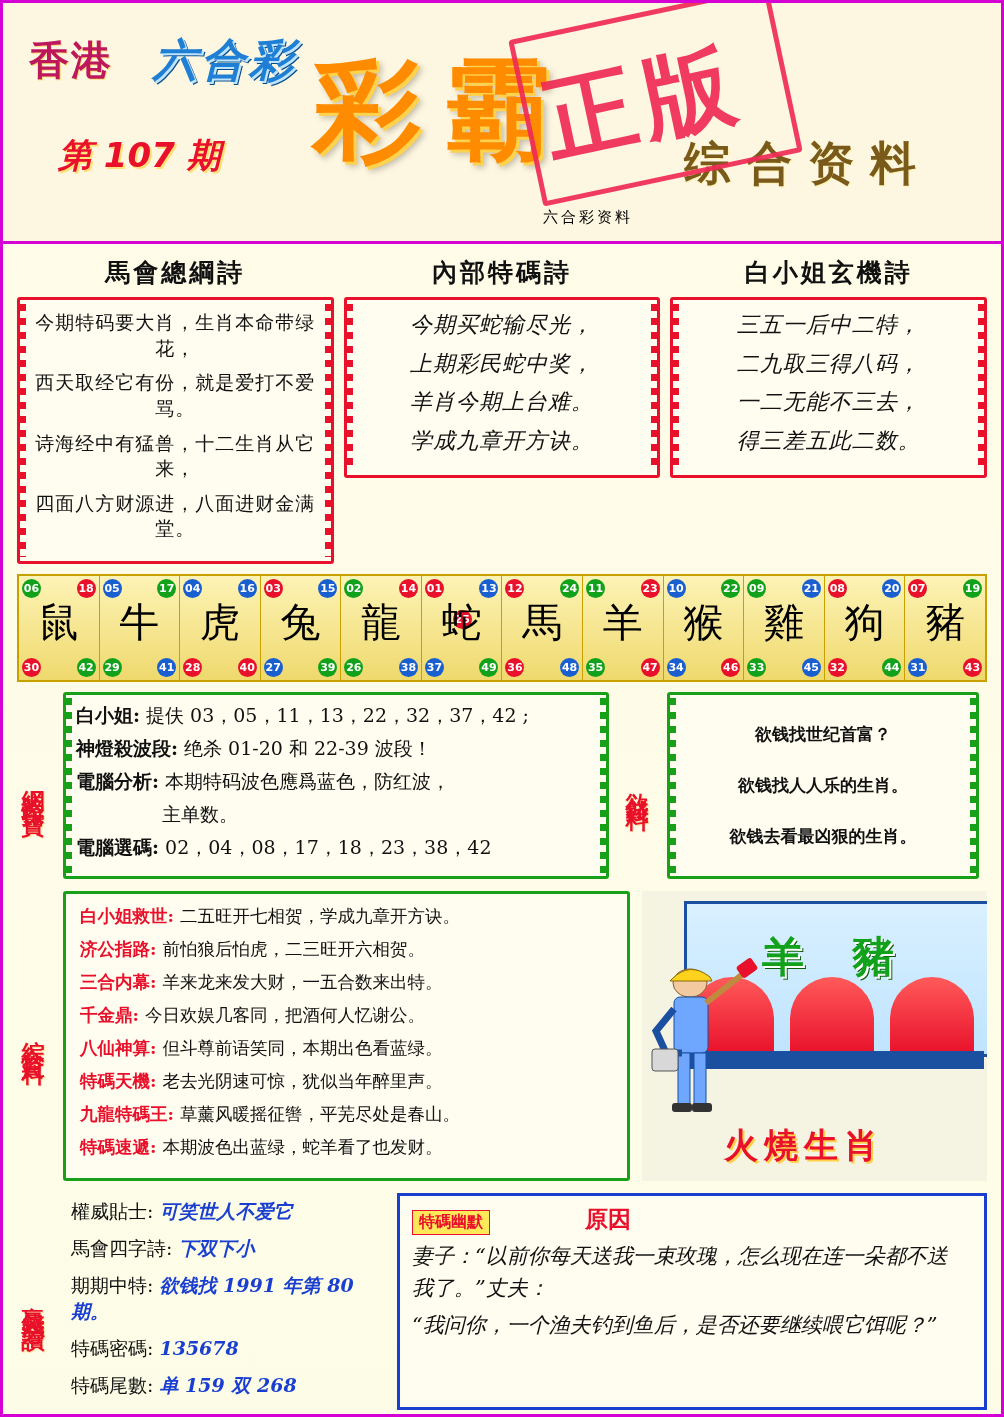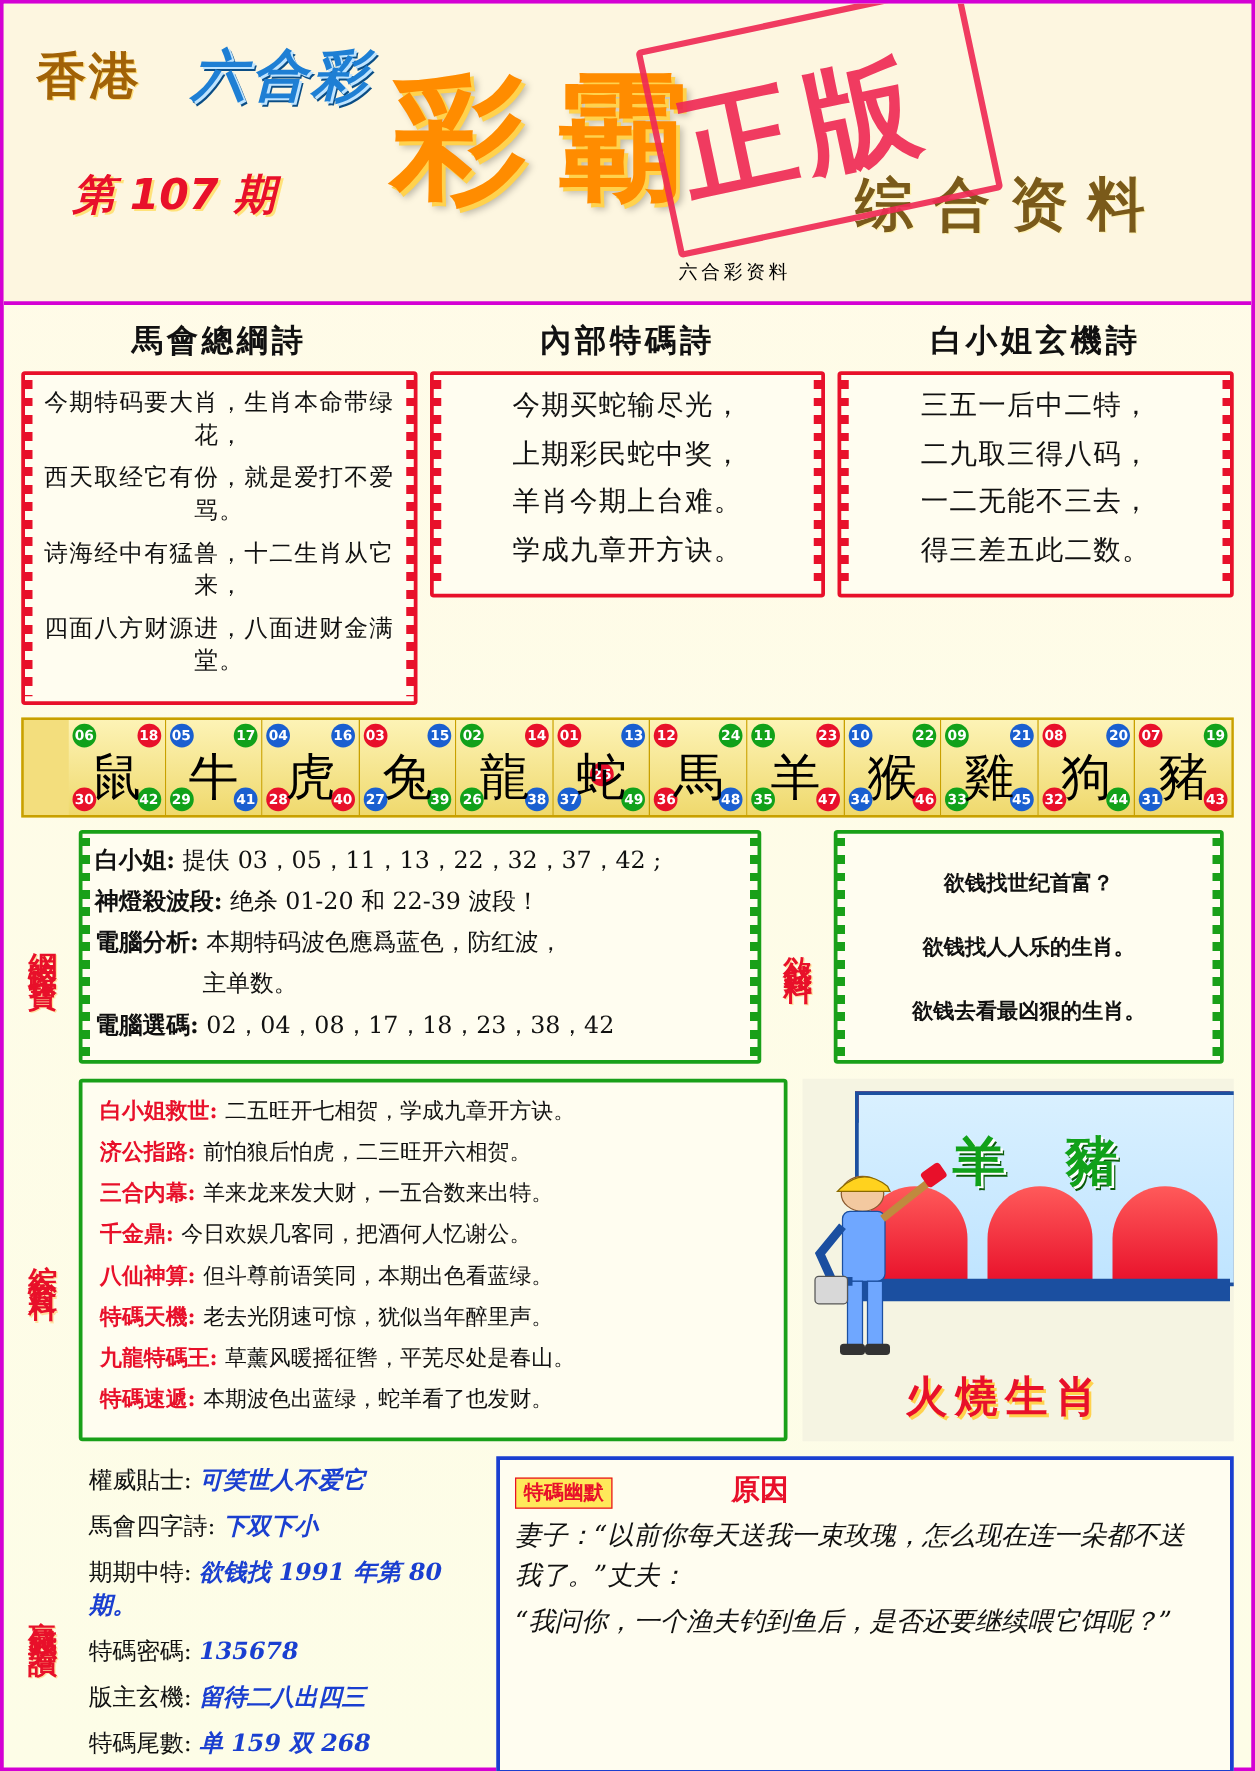--- a/index.html
+++ b/index.html
@@ -21,21 +21,21 @@
   .header{
     position:relative;
     height:238px;
     background:#fdf6e0;
     border-bottom:3px solid #d400d4;
     overflow:hidden;
   }
   .hk-title{
     position:absolute;left:26px;top:30px;
     font-size:40px;font-weight:bold;
-    color:#a16207;
+    color:#be185d;
     font-family:"DejaVu Sans", sans-serif;
     letter-spacing:2px;
     text-shadow:1px 1px 0 #ffde7a;
   }
   .lhc{
     position:absolute;left:150px;top:28px;
     font-size:44px;font-weight:bold;
     color:#1e7fd4;
     letter-spacing:4px;
     font-style:italic;
@@ -113,31 +113,30 @@
   .poem .box::after{right:-1px;}
   .poem p{
     margin:0 0 9px 0;
     font-size:20px;color:#111;
     text-align:center;
     font-family:"DejaVu Serif", serif;
     letter-spacing:1px;
     line-height:1.35;
   }
   .poem.p1 p{font-size:19px;}
-  .poem.p2 p,.poem.p3 p{font-size:22px;}
+  .poem.p2 p,.poem.p3 p{font-size:22px;font-style:italic;}
 
   
   .zodiac{
     margin:6px 14px 0 14px;
     display:flex;
     border:2px solid #c8a000;
     background:#f3de7d;
-    height:80px;
+    height:108px;
     box-sizing:border-box;
-    padding-left:36px;
   }
   .z-cell{
     flex:1;
     position:relative;
     border-right:1px solid #c8a000;
     background:linear-gradient(#fdf3b6,#efd96d);
   }
   .z-cell:last-child{border-right:none;}
   .z-num{
     position:absolute;
@@ -530,21 +529,20 @@
     </div>
   </div>
 
   <div class="row4">
     <div class="sidelabel">贏錢必讀</div>
     <div class="ying-list" id="ying-list">
         <div class="ying-line"><span class="ying-k">權威貼士: </span><span class="ying-v">可笑世人不爱它</span></div>
         <div class="ying-line"><span class="ying-k">馬會四字詩: </span><span class="ying-v">下双下小</span></div>
         <div class="ying-line"><span class="ying-k">期期中特: </span><span class="ying-v">欲钱找 1991 年第 80 期。</span></div>
         <div class="ying-line"><span class="ying-k">特碼密碼: </span><span class="ying-v">135678</span></div>
-        <div class="ying-line"><span class="ying-k">版主玄機: </span><span class="ying-v">留待二八出四三</span></div>
         <div class="ying-line"><span class="ying-k">特碼尾數: </span><span class="ying-v">单 159 双 268</span></div>
       </div>
     <div class="joke-box">
       <div>
         <span class="joke-tag">特碼幽默</span>
         <span class="joke-title">原因</span>
       </div>
       <p class="joke-p">妻子：“以前你每天送我一束玫瑰，怎么现在连一朵都不送我了。”丈夫：</p>
       <p class="joke-p">“我问你，一个渔夫钓到鱼后，是否还要继续喂它饵呢？”</p>
     </div>

